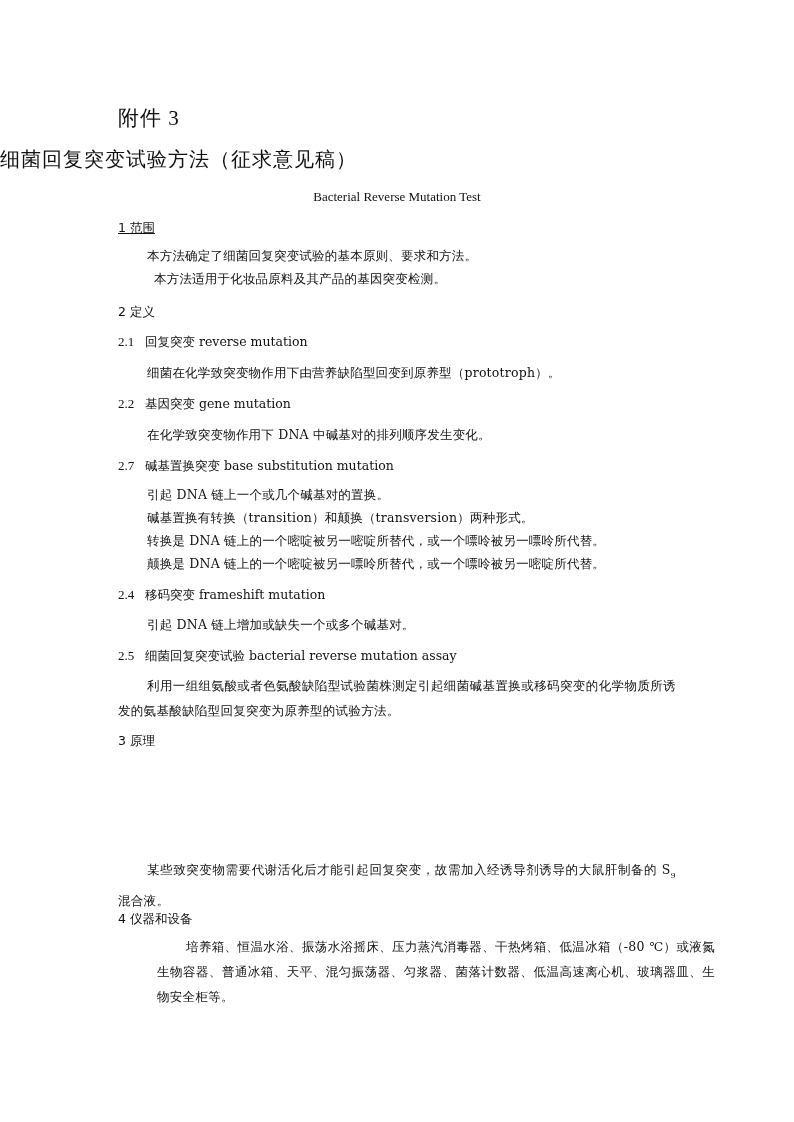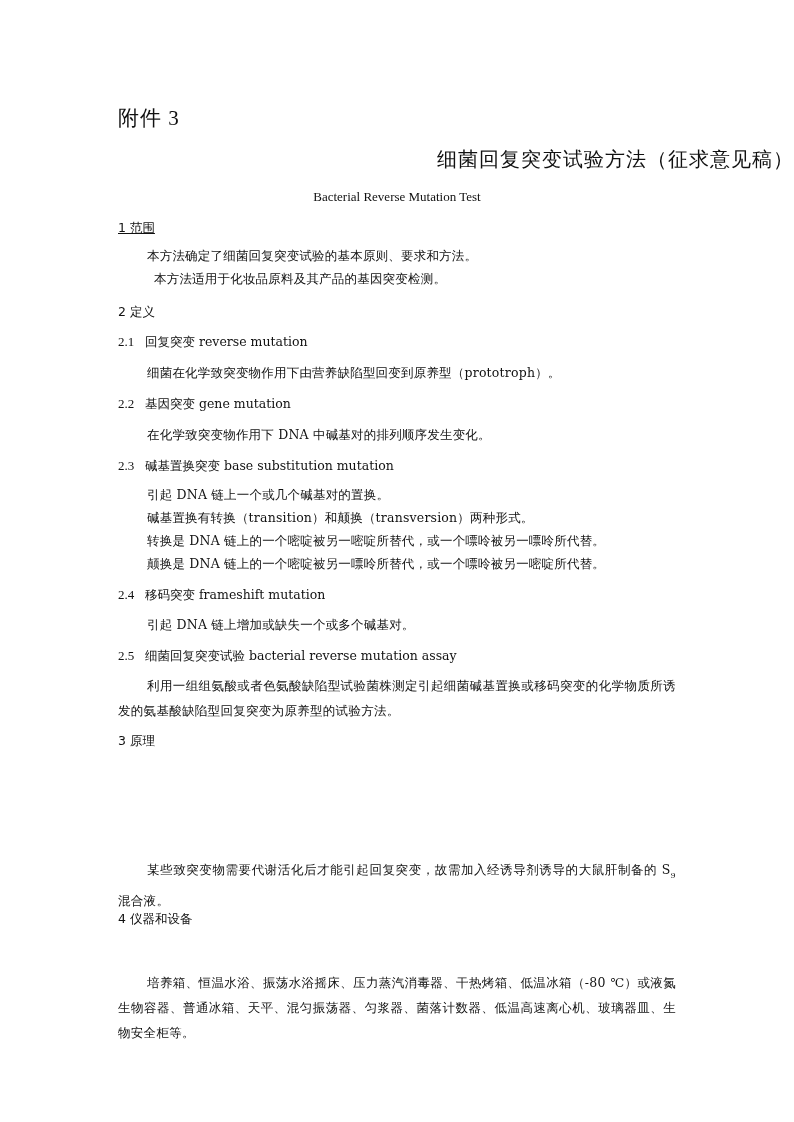--- a/index.html
+++ b/index.html
@@ -1,21 +1,21 @@
 <!DOCTYPE html>
 <html><head>
 <meta charset="utf-8">
 <style>
   html, body { margin: 0; padding: 0; background: #ffffff; }
   body { width: 794px; height: 1122px; position: relative; overflow: hidden;
          font-family: "DejaVu Serif", "Liberation Serif", serif; color: #111; }
   .page { position: absolute; left: 0; top: 0; width: 794px; height: 1122px; }
   .abs { position: absolute; white-space: nowrap; }
   .annex { left: 118px; top: 104px; font-family: Liberation Serif, serif; font-size: 21px; letter-spacing: 1px; }
-  .title { left: 0; width: 794px; text-align: right; top: 146px; font-family: "DejaVu Sans", "Liberation Sans", sans-serif; font-size: 20px; letter-spacing: 1px; }
+  .title { left: 0; width: 794px; text-align: left; top: 146px; font-family: "DejaVu Sans", "Liberation Sans", sans-serif; font-size: 20px; letter-spacing: 1px; }
   .subtitle { left: 0; width: 794px; text-align: center; top: 189px; font-family: "Liberation Serif", serif; font-size: 13px; }
   .h1 { left: 118px; font-family: "DejaVu Sans", "Liberation Sans", sans-serif; font-size: 12.5px; }
   .h2 { left: 118px; font-size: 12.5px; }
   .h2 .num { display: inline-block; width: 27px; font-family: "Liberation Serif", serif; font-size: 13px; }
   .p { left: 147px; font-size: 12.5px; letter-spacing: 0.2px; }
   .pw { left: 118px; width: 558px; font-size: 12.5px; line-height: 25px; white-space: normal; text-align: justify; text-indent: 29px; letter-spacing: 0.3px; }
   .en { font-family: "Liberation Serif", serif; font-size: 13px; }
   sub { font-size: 8px; }
 </style>
 </head>
@@ -37,36 +37,36 @@
     <span class="num">2.1</span><span>回复突变 reverse mutation</span>
   </div>
   <div class="abs p" style="top:365px;">细菌在化学致突变物作用下由营养缺陷型回变到原养型（prototroph）。</div>
 
   <div class="abs h2" style="top:396px;">
     <span class="num">2.2</span><span>基因突变 gene mutation</span>
   </div>
   <div class="abs p" style="top:427px;">在化学致突变物作用下 DNA 中碱基对的排列顺序发生变化。</div>
 
   <div class="abs h2" style="top:458px;">
-    <span class="num">2.3</span><span>碱基置换突变 base substitution mutation</span>
+    <span class="num">2.7</span><span>碱基置换突变 base substitution mutation</span>
   </div>
   <div class="abs p" style="top:487px;">引起 DNA 链上一个或几个碱基对的置换。</div>
   <div class="abs p" style="top:510px;">碱基置换有转换（transition）和颠换（transversion）两种形式。</div>
   <div class="abs p" style="top:533px;">转换是 DNA 链上的一个嘧啶被另一嘧啶所替代，或一个嘌呤被另一嘌呤所代替。</div>
   <div class="abs p" style="top:556px;">颠换是 DNA 链上的一个嘧啶被另一嘌呤所替代，或一个嘌呤被另一嘧啶所代替。</div>
 
   <div class="abs h2" style="top:587px;">
     <span class="num">2.4</span><span>移码突变 frameshift mutation</span>
   </div>
   <div class="abs p" style="top:617px;">引起 DNA 链上增加或缺失一个或多个碱基对。</div>
 
   <div class="abs h2" style="top:648px;">
     <span class="num">2.5</span><span>细菌回复突变试验 bacterial reverse mutation assay</span>
   </div>
   <div class="abs pw" style="top:673px;">利用一组组氨酸或者色氨酸缺陷型试验菌株测定引起细菌碱基置换或移码突变的化学物质所诱发的氨基酸缺陷型回复突变为原养型的试验方法。</div>
 
   <div class="abs h1" style="top:733px;">3  原理</div>
   <div class="abs pw" style="top:857px;"><span>某些致突变物需要代谢活化后才能引起回复突变，故需加入经诱导剂诱导的大鼠肝制备的 S</span><sub>9</sub><span>混合液。</span></div>
 
   <div class="abs h1" style="top:911px;">4  仪器和设备</div>
-  <div class="abs pw" style="top:970px;">培养箱、恒温水浴、振荡水浴摇床、压力蒸汽消毒器、干热烤箱、低温冰箱（-80 ℃）或液氮生物容器、普通冰箱、天平、混匀振荡器、匀浆器、菌落计数器、低温高速离心机、玻璃器皿、生物安全柜等。</div>
+  <div class="abs pw" style="top:934px;margin-left:39px;">培养箱、恒温水浴、振荡水浴摇床、压力蒸汽消毒器、干热烤箱、低温冰箱（-80 ℃）或液氮生物容器、普通冰箱、天平、混匀振荡器、匀浆器、菌落计数器、低温高速离心机、玻璃器皿、生物安全柜等。</div>
 
 </div>
 
 </body></html>

